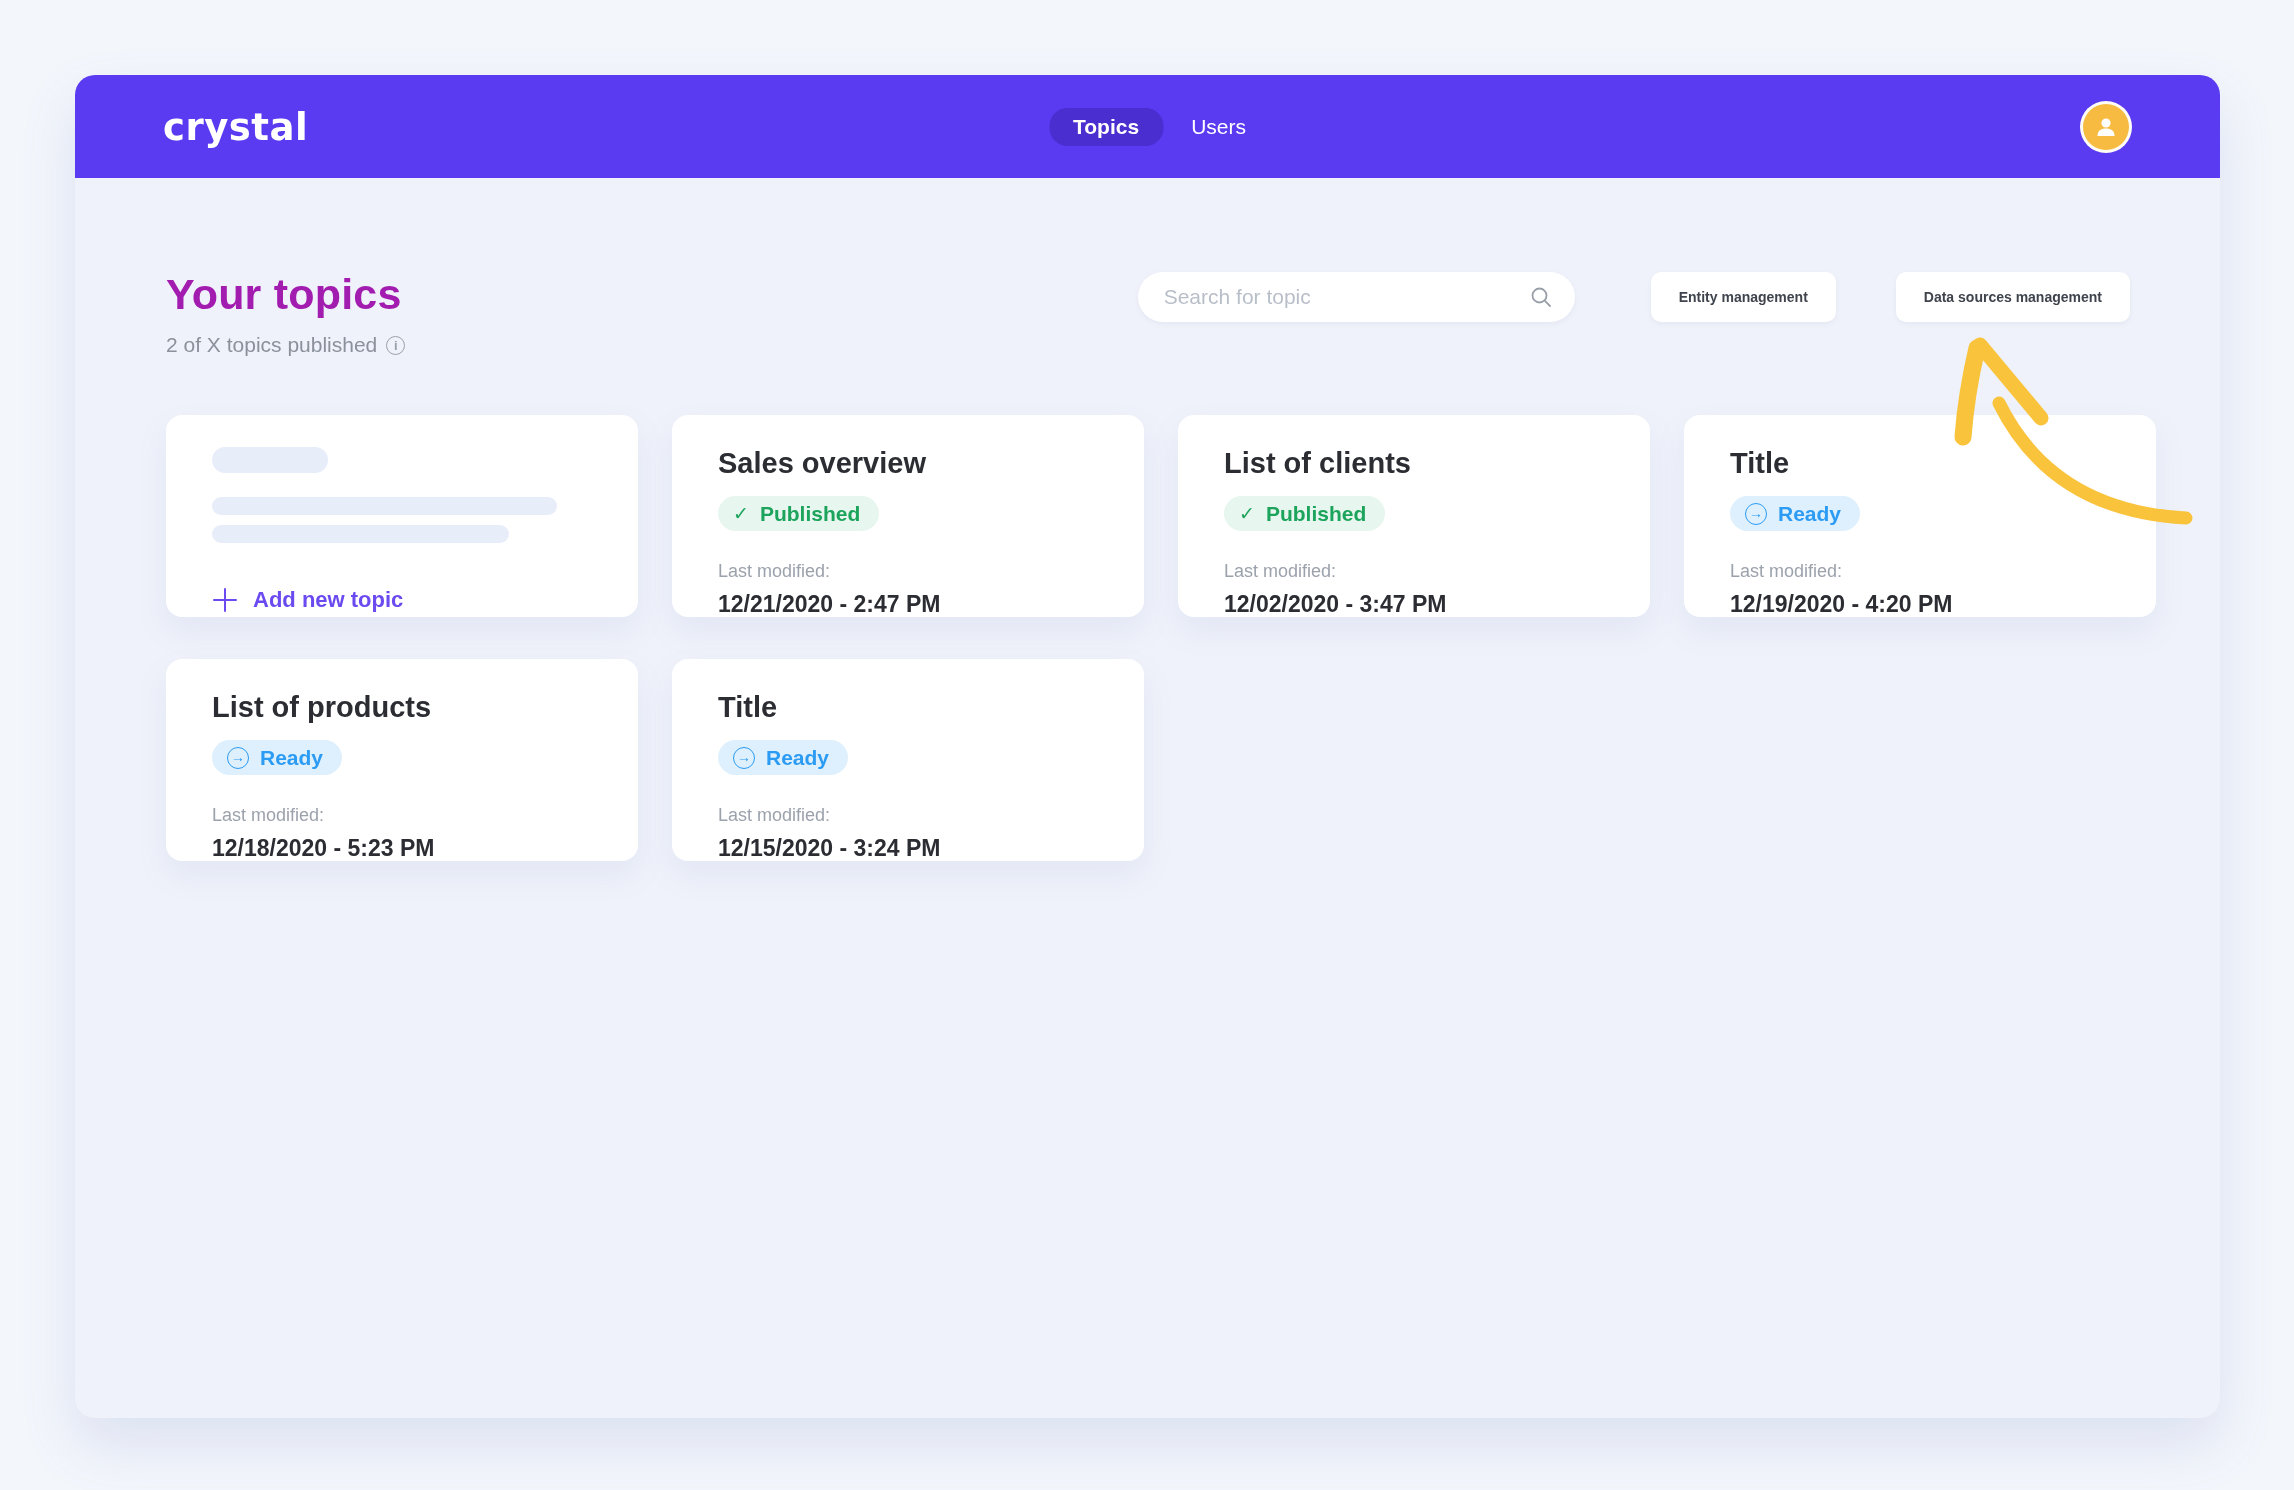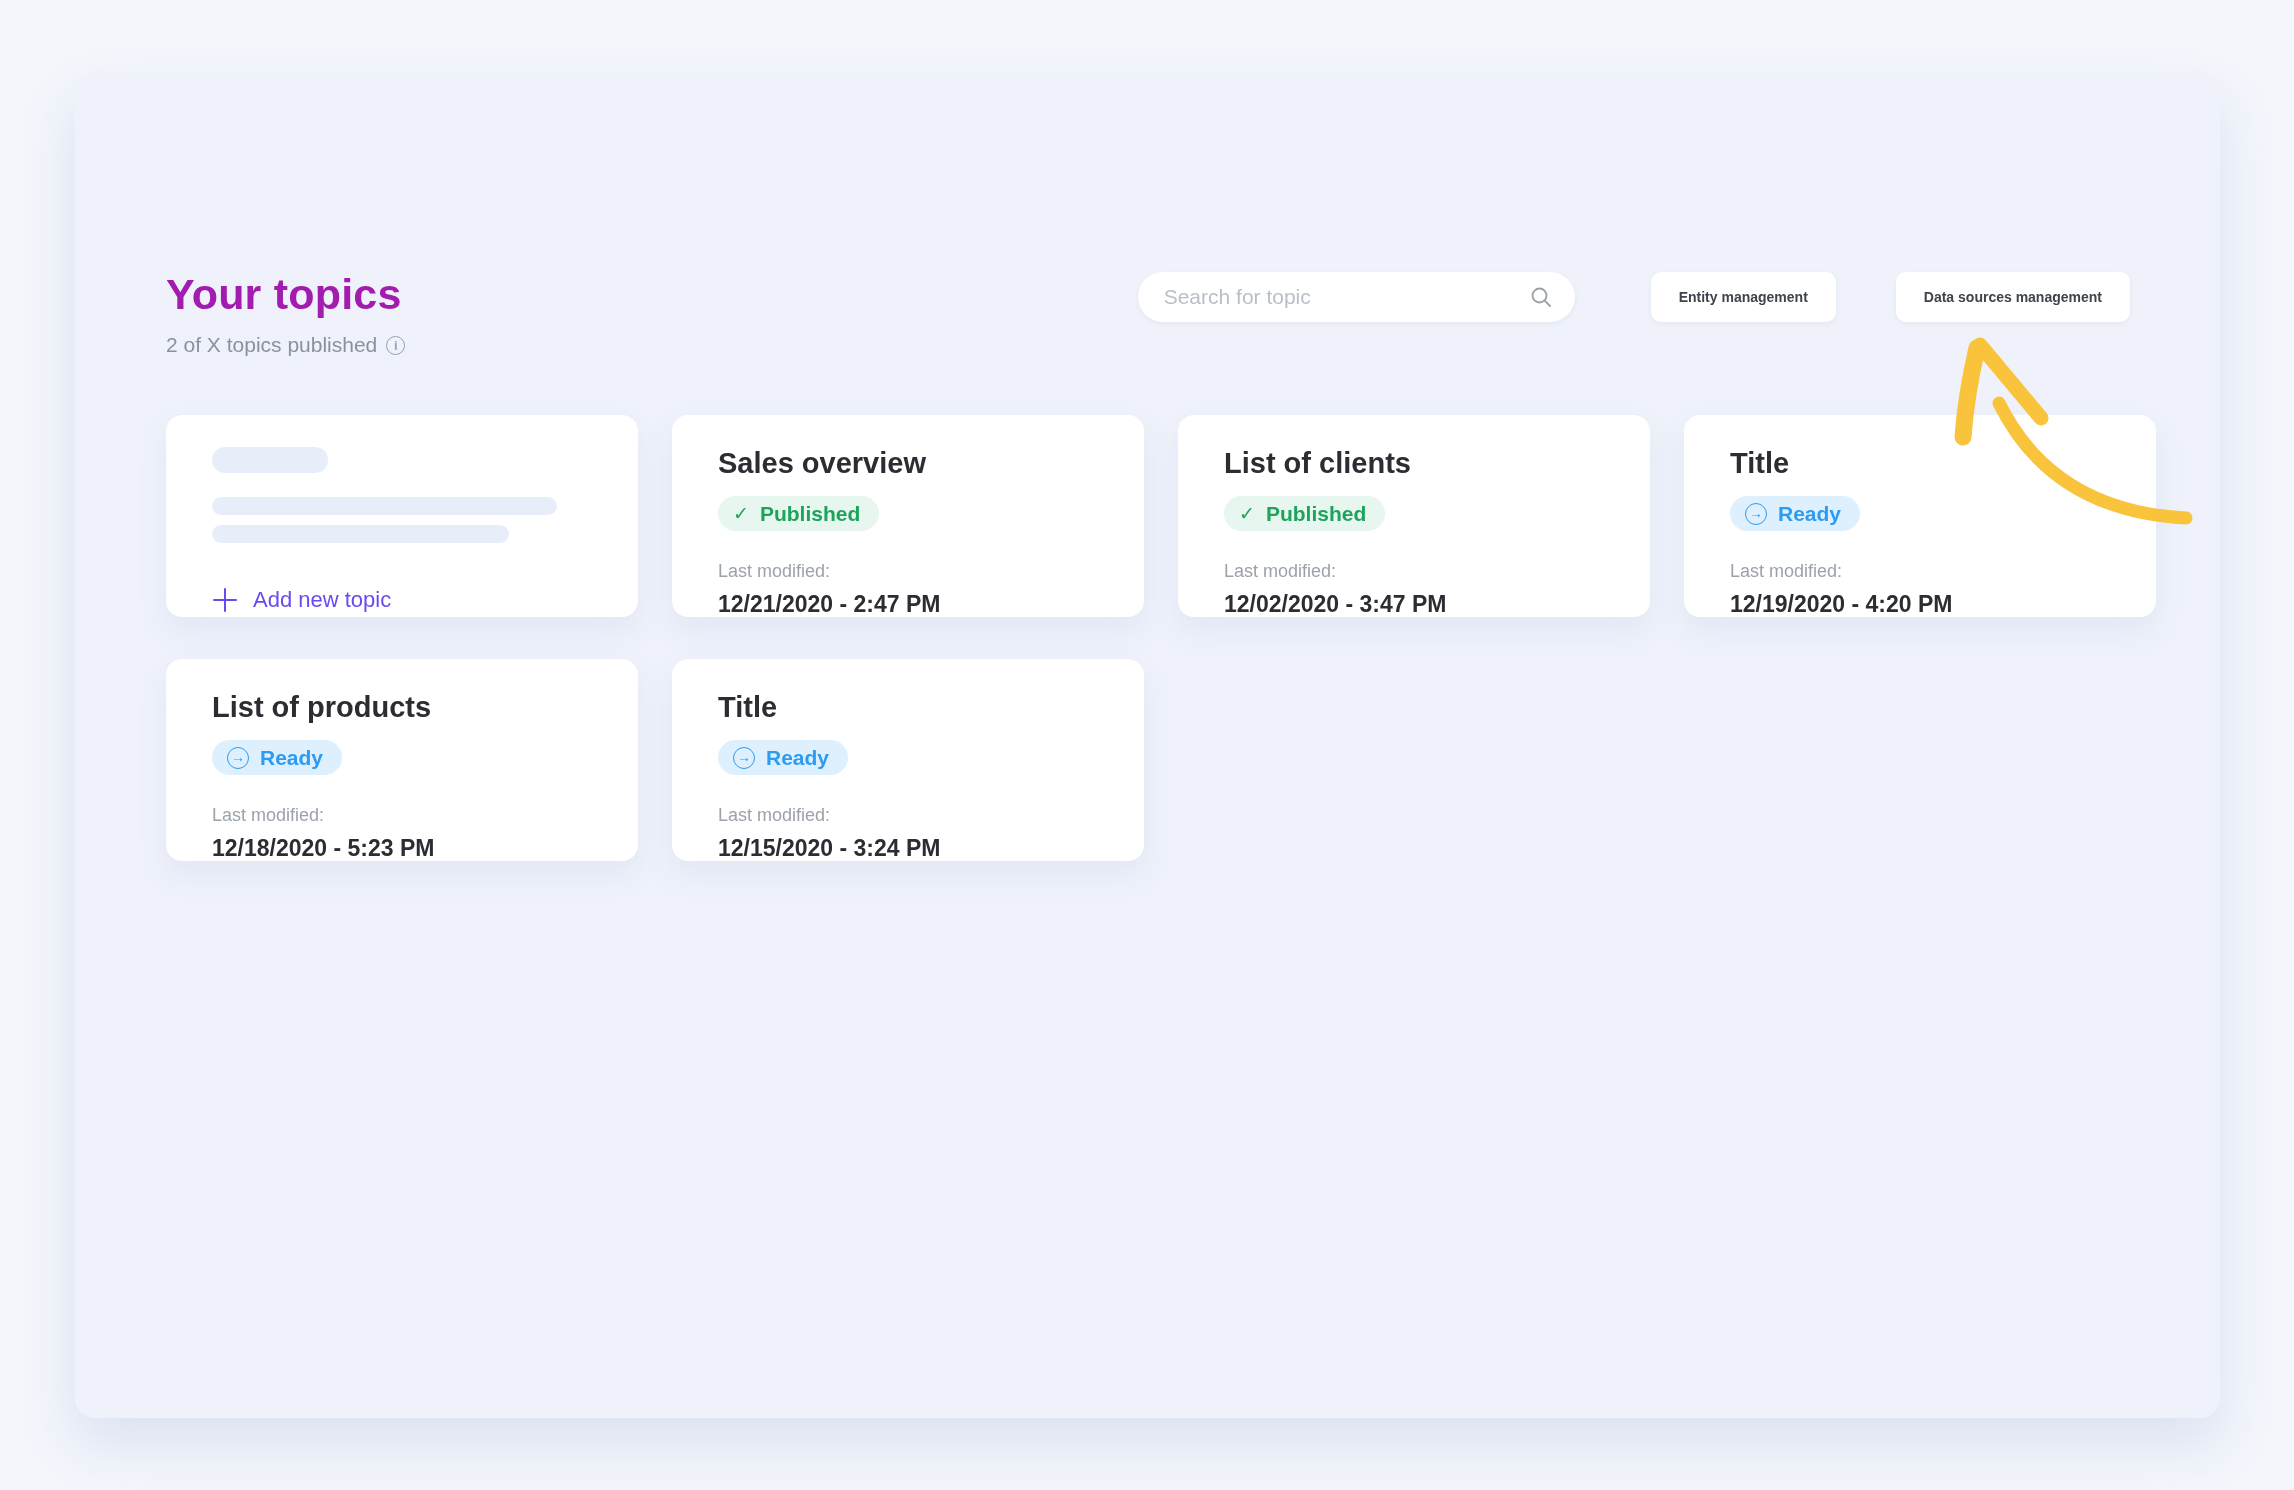--- a/index.html
+++ b/index.html
@@ -113,33 +113,46 @@
   }
   .modified { margin-top:30px; font-size:18px; color:#9CA2AC; }
   .date { margin-top:9px; font-size:23px; font-weight:700; color:#2B2D33; }
   
   .sk { background:#E8EDFA; border-radius:13px; }
   .sk1 { margin-top:4px;  width:116px; height:26px; }
   .sk2 { margin-top:24px; width:345px; height:18px; border-radius:9px; }
   .sk3 { margin-top:10px; width:297px; height:18px; border-radius:9px; }
   .add-row {
     margin-top:44px; display:flex; align-items:center; gap:15px;
-    color:#6B4AF0; font-size:22px; font-weight:400; cursor:pointer;
+    color:#6B4AF0; font-size:22px; font-weight:700; cursor:pointer;
   }
   
   .overlay {
     position:absolute; left:0; top:0; width:2294px; height:1490px;
     pointer-events:none; z-index:50;
   }
 </style>
 </head>
 <body>
 
 <div class="panel">
 
+  <div class="appbar">
+    <div class="logo">crystal</div>
+    <div class="nav">
+      <div class="nav-pill">Topics</div>
+      <div class="nav-link">Users</div>
+    </div>
+    <div class="avatar">
+      <svg width="26" height="26" viewBox="0 0 26 26">
+        <circle cx="13" cy="9" r="4.6" fill="#fff"></circle>
+        <path d="M4.5 22 C4.5 16.5 8 14.5 13 14.5 C18 14.5 21.5 16.5 21.5 22 Z" fill="#fff"></path>
+      </svg>
+    </div>
+  </div>
 
   <div class="content">
 
     <div class="page-head">
       <div>
         <div class="page-title">Your topics</div>
         <div class="page-sub">
           <span>2 of X topics published</span>
           <span class="info-ic">i</span>
         </div>

